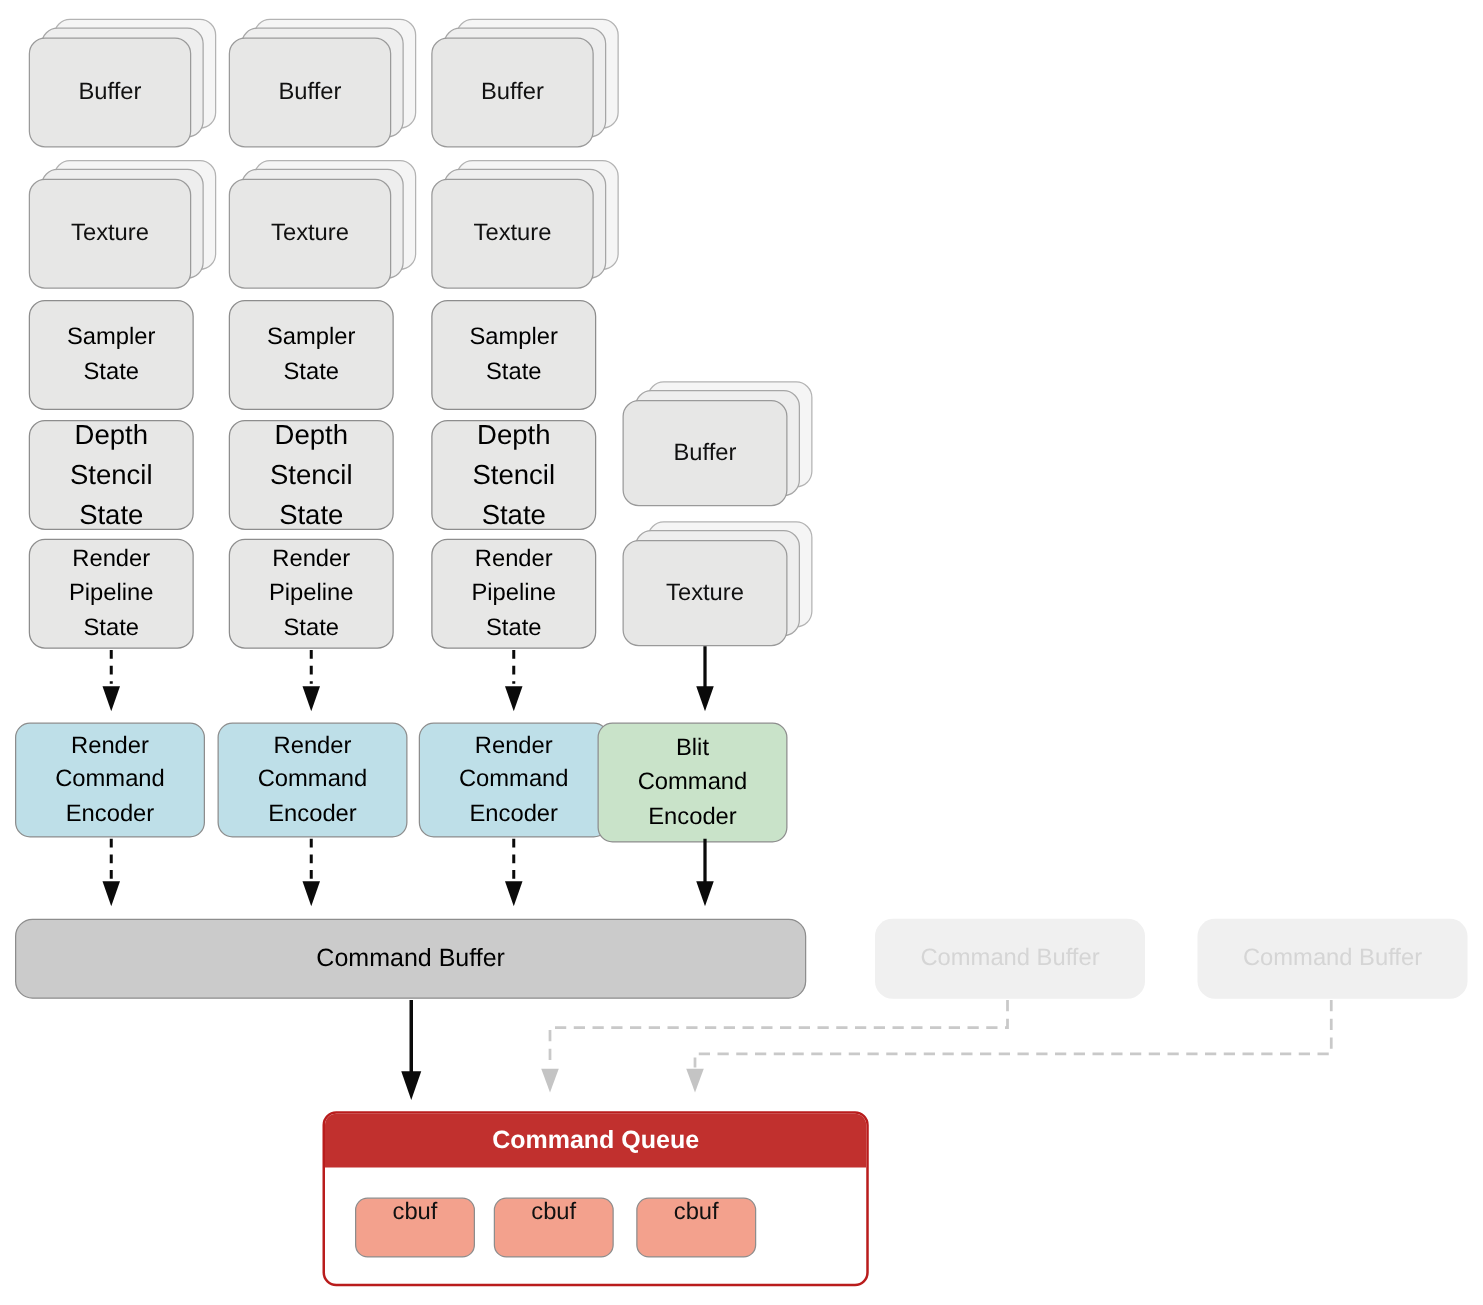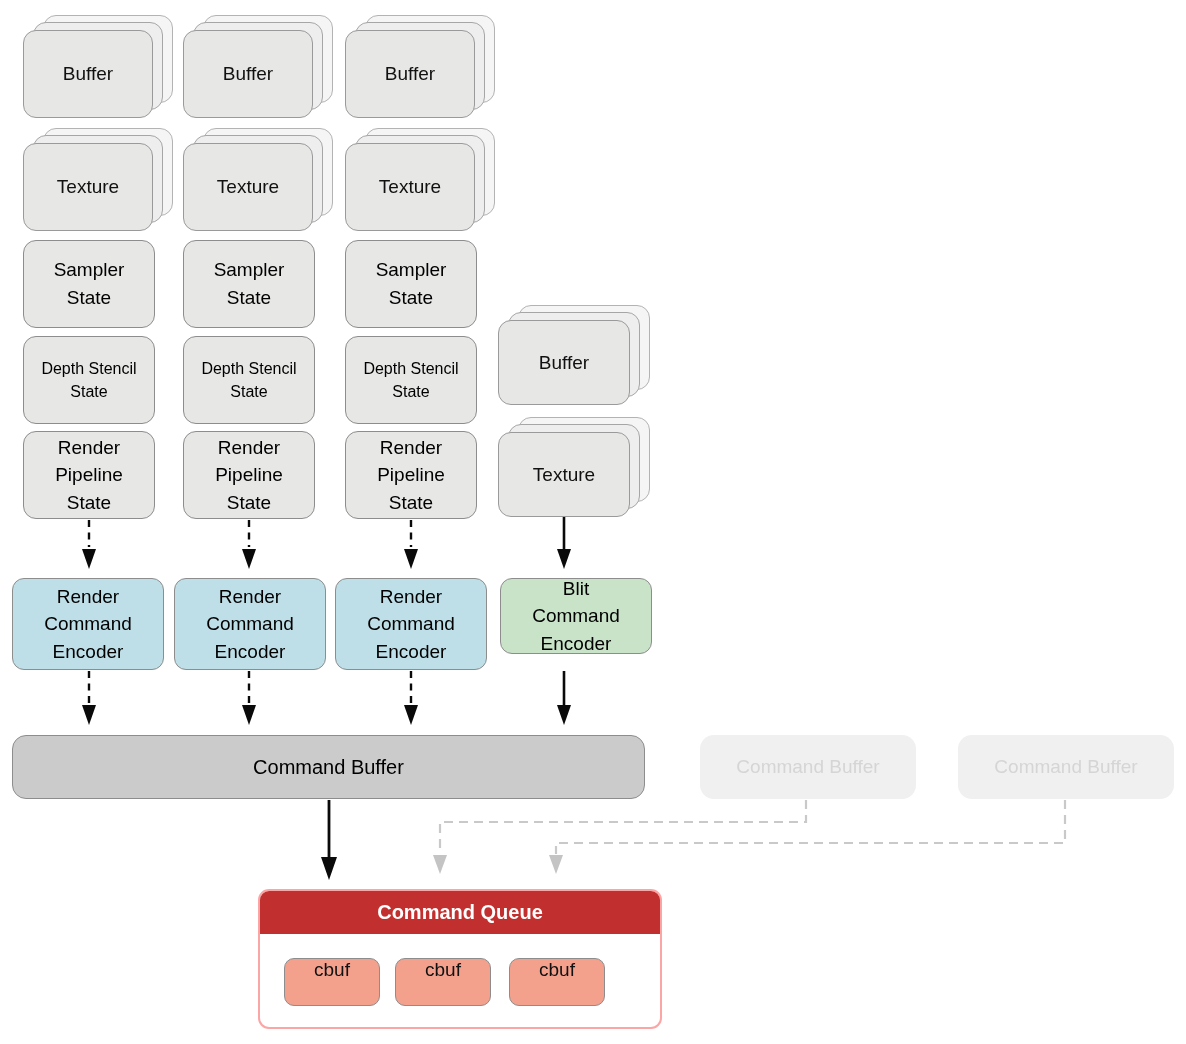--- a/index.html
+++ b/index.html
@@ -8,21 +8,21 @@
     font-family:"Liberation Sans",sans-serif;color:#111;overflow:hidden;
   }
   .lbl{white-space:pre-line;text-align:center;line-height:1.45;}
   
   .box{
     position:absolute;box-sizing:border-box;
     background:#e7e7e6;border:1.5px solid #8d8d8d;border-radius:13px;
     display:flex;align-items:center;justify-content:center;
     font-size:19px;color:#000000;
   }
-  .box.small-text{font-size:16px;}
+  .box.small-text{font-size:22px;}
   
   .stack{position:absolute;}
   .stack .card{
     position:absolute;box-sizing:border-box;width:130px;height:88px;
     border:1.5px solid #9a9a9a;border-radius:13px;background:#e7e7e6;
     display:flex;align-items:center;justify-content:center;font-size:19px;
   }
   .stack .card.back{left:20px;top:0;background:#f5f5f5;border-color:#b3b3b3;}
   .stack .card.mid{left:10px;top:7px;background:#eeeeee;border-color:#a6a6a6;}
   .stack .card.front{left:0;top:15px;}
@@ -32,22 +32,22 @@
   .enc-green{background:#c9e3c9;border-color:#8d8d8d;border-radius:12px;}
   
   .cmdbuf{background:#cbcbcb;border-radius:14px;font-size:20px;}
   
   .faded{
     background:#f0f0f0;border:none;border-radius:14px;
     color:#d5d5d5;font-size:19px;
   }
   
   .queue{
-    position:absolute;box-sizing:border-box;left:258px;top:889px;width:404px;height:140px;
-    background:#ffffff;border:2px solid #fca5a5;border-radius:11px;overflow:hidden;
+    position:absolute;box-sizing:border-box;left:258px;top:889px;width:437px;height:140px;
+    background:#ffffff;border:2px solid #b91c1c;border-radius:11px;overflow:hidden;
   }
   .queue-header{
     box-sizing:border-box;width:100%;height:43px;background:#c1302e;color:#ffffff;
     display:flex;align-items:center;justify-content:center;
     font-size:20px;font-weight:bold;
   }
   .cbuf{
     position:absolute;box-sizing:border-box;width:96px;height:48px;top:67px;
     background:#f3a18d;border:1.5px solid #8d8d8d;border-radius:10px;
     display:flex;align-items:flex-start;justify-content:center;font-size:19px;color:#111;
@@ -166,21 +166,21 @@
   <div class="box enc-blue" style="left:174px;top:578px;width:152px;height:92px">
       <span class="lbl">Render
 Command
 Encoder</span>
     </div>
   <div class="box enc-blue" style="left:335px;top:578px;width:152px;height:92px">
       <span class="lbl">Render
 Command
 Encoder</span>
     </div>
-  <div class="box enc-green" style="left:500px;top:578px;width:152px;height:76px">
+  <div class="box enc-green" style="left:478px;top:578px;width:152px;height:96px">
       <span class="lbl">Blit
 Command
 Encoder</span>
     </div>
 
   <div class="box cmdbuf" style="left:12px;top:735px;width:633px;height:64px">
       <span class="lbl">Command Buffer</span>
     </div>
 
   <div class="box faded" style="left:700px;top:735px;width:216px;height:64px">

